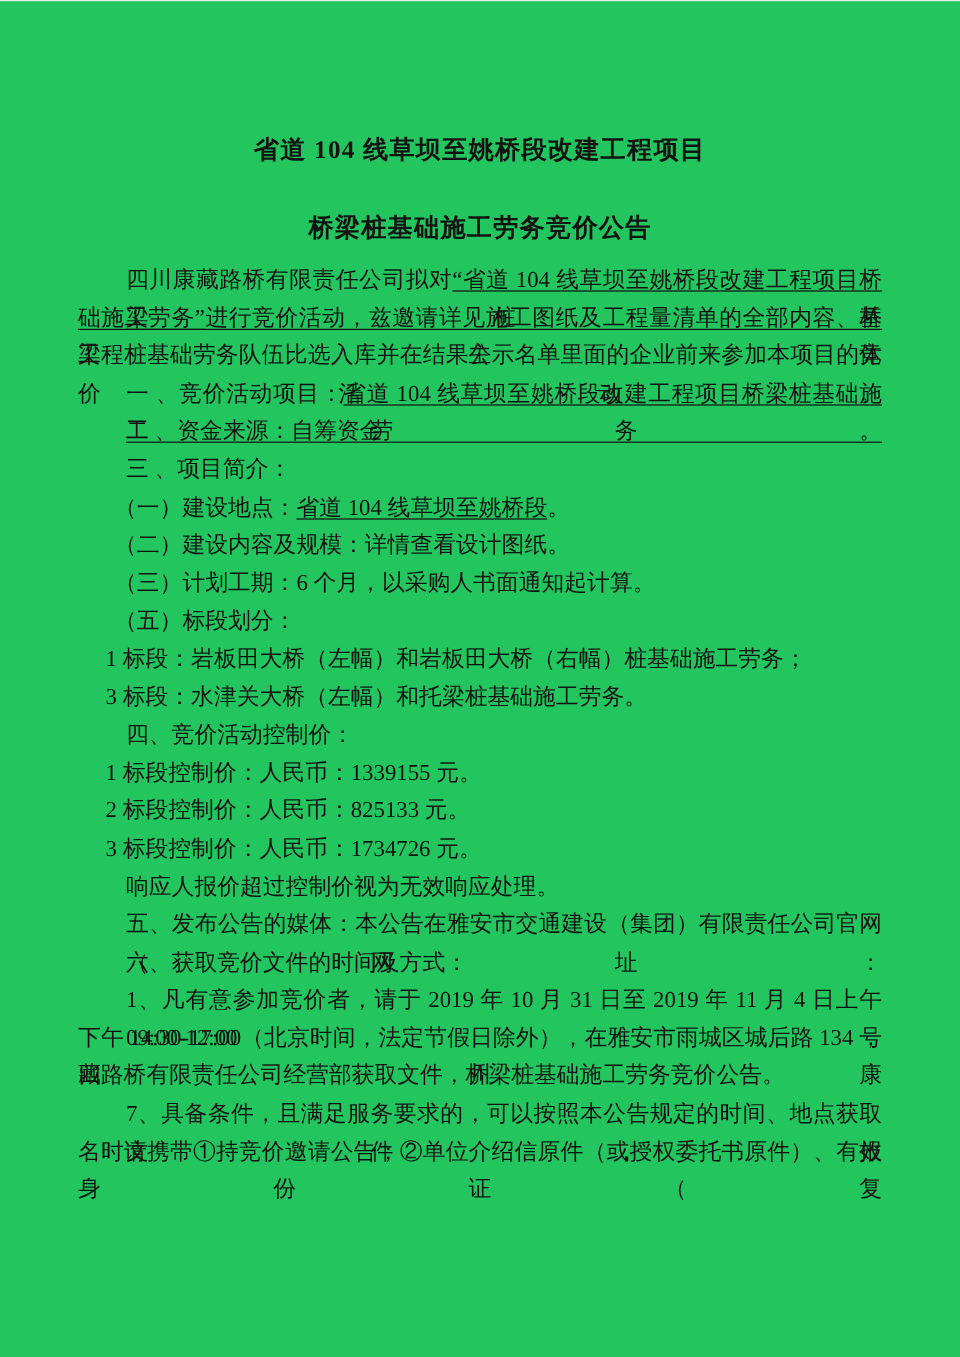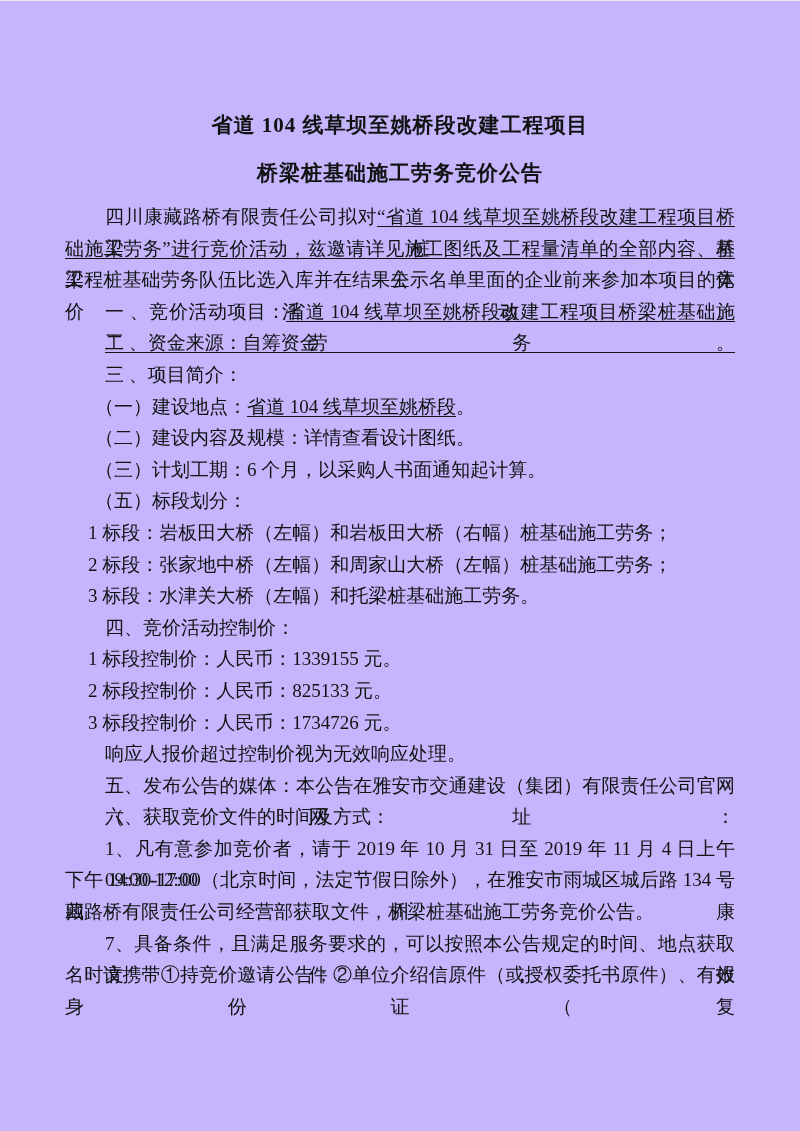--- a/index.html
+++ b/index.html
@@ -4,38 +4,38 @@
 <style>
   html, body {
     margin: 0;
     padding: 0;
     background: #ffffff;
   }
   .page {
     position: relative;
     width: 800px;
     height: 1131px;
-    background: #c4b5fd;
+    background: #22c55e;
     overflow: hidden;
     border-top: 1px solid #ececec;
     font-family: "Liberation Serif", "DejaVu Serif", serif;
     color: #121212;
   }
   .content {
     padding: 0 65px;
   }
   .doc-title {
     text-align: center;
     font-weight: 700;
     font-size: 21px;
     line-height: 28px;
     letter-spacing: 1px;
   }
   .t1 { padding-top: 110px; }
-  .t2 { margin-top: 20px; }
+  .t2 { margin-top: 37px; }
   .body-block {
     margin-top: 14px;
     font-size: 19px;
   }
   .ln {
     height: 31.6px;
     line-height: 31.6px;
     white-space: nowrap;
   }
   
@@ -70,21 +70,20 @@
       <div class="ln ind2"><span class="b">二 、资金来源：</span><span class="b">自筹资金</span></div>
 
       <div class="ln ind2"><span class="b">三 、项目简介：</span></div>
 
       <div class="ln indp"><span>（一）建设地点：</span><span class="b u">省道 104 线草坝至姚桥段</span><span>。</span></div>
       <div class="ln indp">（二）建设内容及规模：详情查看设计图纸。</div>
       <div class="ln indp">（三）计划工期：6 个月，以采购人书面通知起计算。</div>
       <div class="ln indp">（五）标段划分：</div>
 
       <div class="ln indn">1 标段：岩板田大桥（左幅）和岩板田大桥（右幅）桩基础施工劳务；</div>
-      <div class="ln indn">2 标段：张家地中桥（左幅）和周家山大桥（左幅）桩基础施工劳务；</div>
       <div class="ln indn">3 标段：水津关大桥（左幅）和托梁桩基础施工劳务。</div>
 
       <div class="ln ind2">四、竞价活动控制价：</div>
 
       <div class="ln indn">1 标段控制价：人民币：1339155 元。</div>
       <div class="ln indn">2 标段控制价：人民币：825133 元。</div>
       <div class="ln indn">3 标段控制价：人民币：1734726 元。</div>
       <div class="ln ind2">响应人报价超过控制价视为无效响应处理。</div>
 
       <div class="ln ind2 j"><span class="b">五、发布公告的媒体：</span><span>本公告在雅安市交通建设（集团）有限责任公司官网（网址：</span></div>

